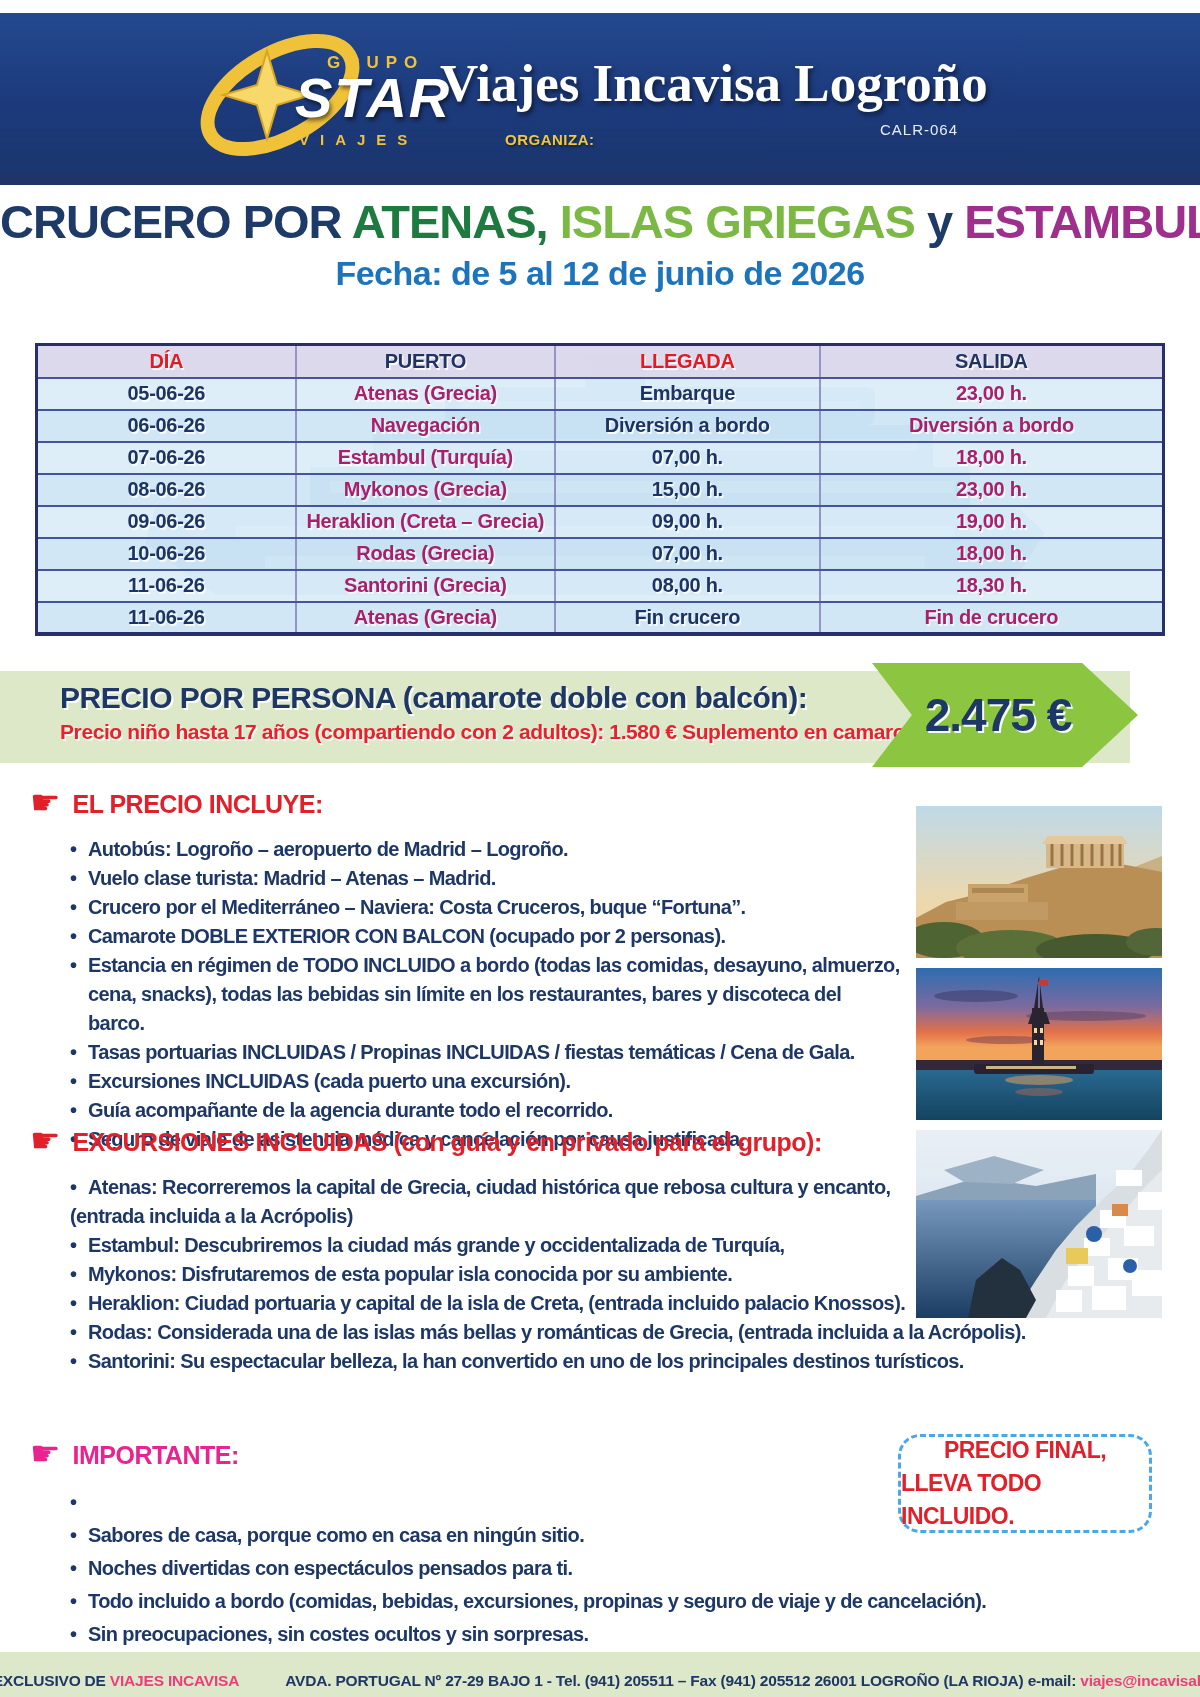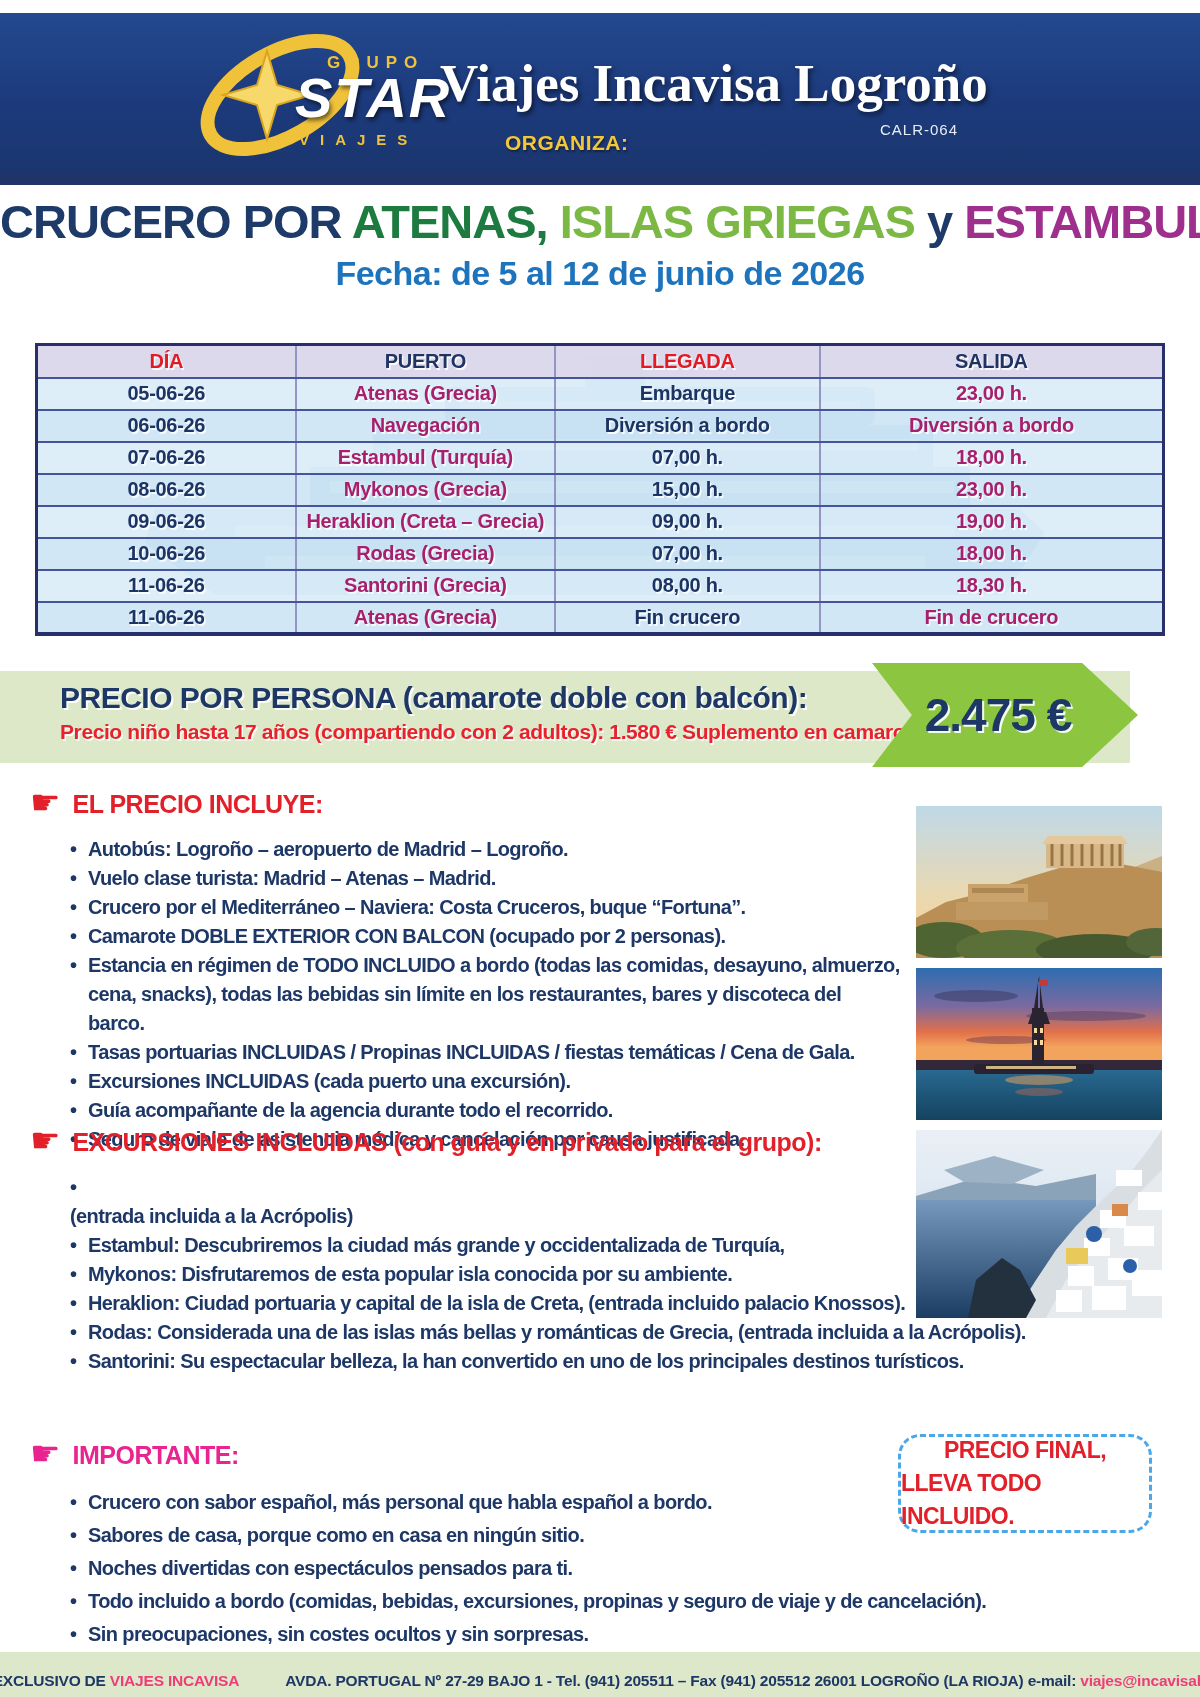--- a/index.html
+++ b/index.html
@@ -32,21 +32,21 @@
     font-size:15px; letter-spacing:11px;
   }
   .agency {
     position:absolute; left:440px; top:40px; width:580px; text-align:left;
     color:#ffffff; font-family:"Liberation Serif", serif; font-weight:bold;
     font-size:53px; text-shadow:2px 3px 5px rgba(0,0,0,.55); white-space:nowrap;
   }
   .hdr-code { position:absolute; left:880px; top:108px; color:#e8ecf5; font-size:15px; letter-spacing:1px; }
   .organiza {
     position:absolute; left:505px; top:118px; color:#f2c83a; font-weight:bold;
-    font-size:21px; letter-spacing:0.5px; text-shadow:1px 2px 2px rgba(0,0,0,.4);
+    font-size:15px; letter-spacing:0.5px; text-shadow:1px 2px 2px rgba(0,0,0,.4);
   }
   
   .title-block { position:absolute; left:0; top:183px; width:1200px; text-align:center; }
   .main-title {
     font-size:47px; font-weight:bold; letter-spacing:-1px; white-space:nowrap;
     line-height:1.1;
   }
   .c-navy  { color:#1e3a68; }
   .c-gdark { color:#1e7b3f; }
   .c-glite { color:#7cb944; }
@@ -298,20 +298,21 @@
   </section>
 
   <section class="sec sec-red" id="sec-excursions" style="top:1112px">
     <div class="sec-head">
       <span class="hand">☛</span>
       <h2>EXCURSIONES INCLUIDAS (con guía y en privado para el grupo):</h2>
     </div>
     <div class="bullets">
         <div class="b-item">
           <span class="dot">•</span>
+          <span class="btx">Atenas: Recorreremos la capital de Grecia, ciudad histórica que rebosa cultura y encanto,</span>
         </div>
         <div class="cont">(entrada incluida a la Acrópolis)</div>
         <div class="b-item">
           <span class="dot">•</span>
           <span class="btx">Estambul: Descubriremos la ciudad más grande y occidentalizada de Turquía,</span>
         </div>
         <div class="b-item">
           <span class="dot">•</span>
           <span class="btx">Mykonos: Disfrutaremos de esta popular isla conocida por su ambiente.</span>
         </div>
@@ -331,21 +332,20 @@
   </section>
 
   <section class="sec sec-mag sec-important" id="sec-important" style="top:1425px">
     <div class="sec-head">
       <span class="hand">☛</span>
       <h2>IMPORTANTE:</h2>
     </div>
     <div class="bullets">
         <div class="b-item">
           <span class="dot">•</span>
-          <span class="btx">Crucero con sabor español, más personal que habla español a bordo.</span>
         </div>
         <div class="b-item">
           <span class="dot">•</span>
           <span class="btx">Sabores de casa, porque como en casa en ningún sitio.</span>
         </div>
         <div class="b-item">
           <span class="dot">•</span>
           <span class="btx">Noches divertidas con espectáculos pensados para ti.</span>
         </div>
         <div class="b-item">

